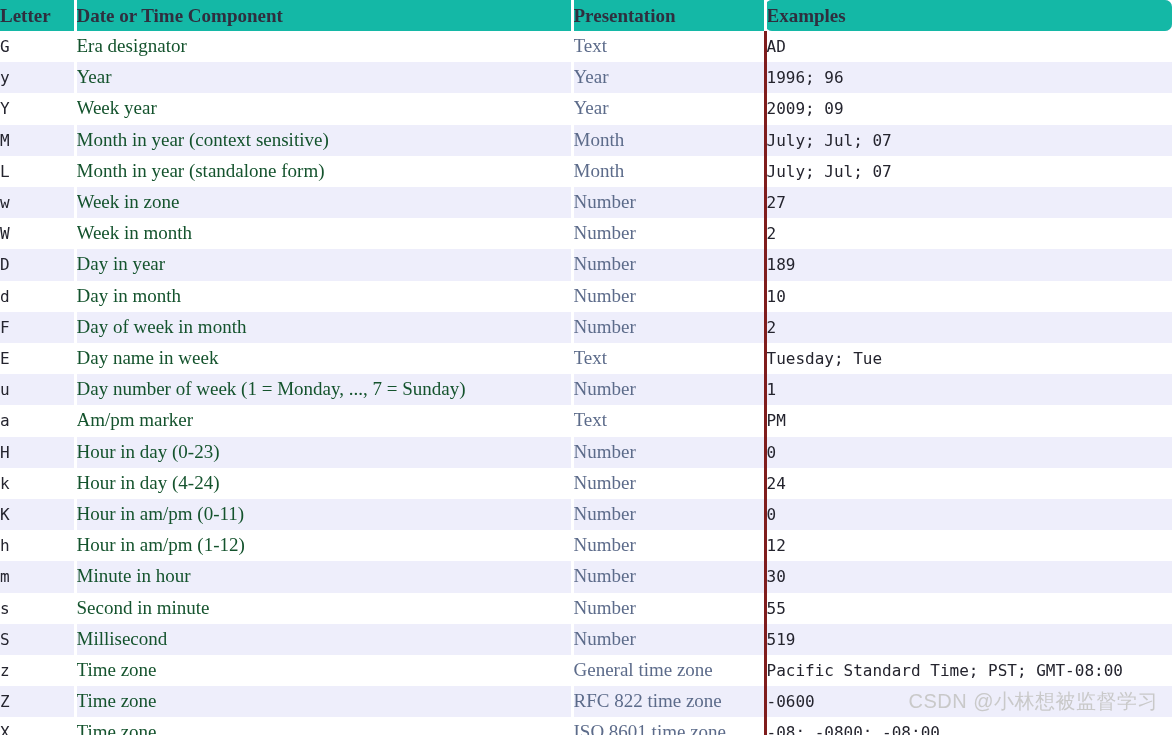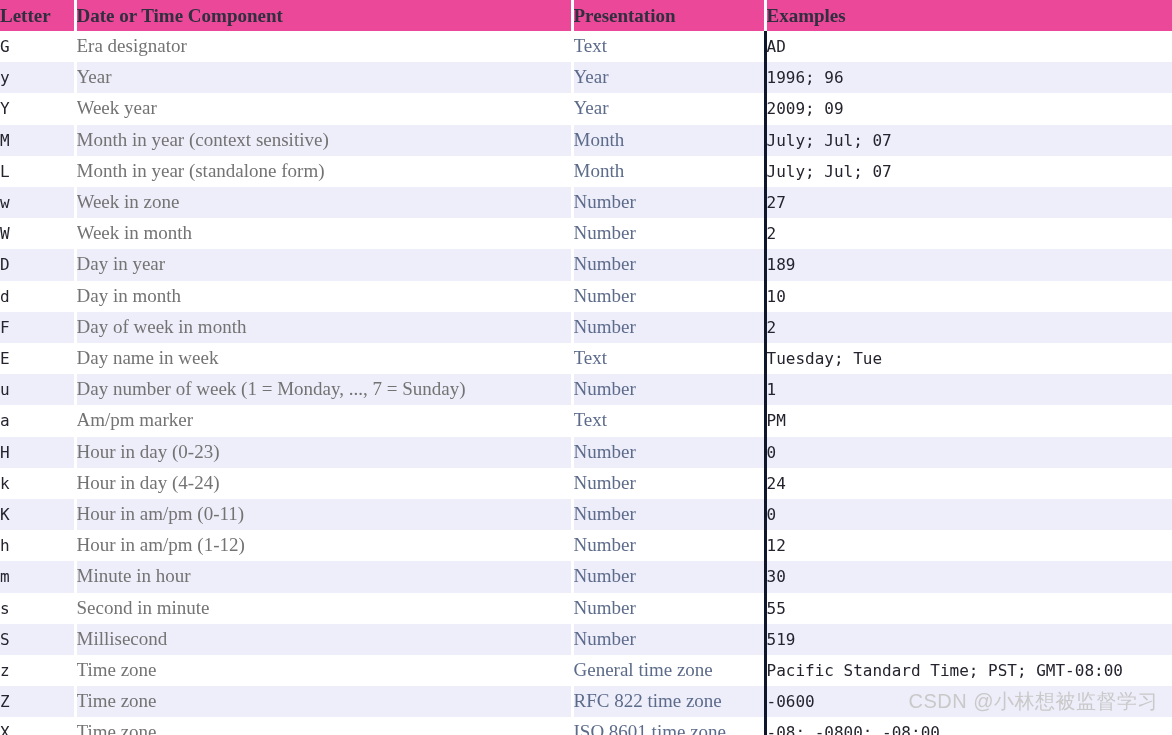--- a/index.html
+++ b/index.html
@@ -40,26 +40,26 @@
     background: #c9c9f2;
   }
   thead th {
     height: 31px;
     line-height: 31px;
     text-align: left;
     font-family: "Liberation Serif", serif;
     font-weight: bold;
     font-size: 19px;
     color: #2f2f3f;
-    background: #ec4899;
+    background: #14b8a6;
   }
   th.th-letter       { padding-left: 3px; }
   th.th-component    { padding-left: 2px; }
   th.th-presentation { padding-left: 3px; }
-  th.th-examples     { padding-left: 3px; }
+  th.th-examples     { padding-left: 3px; border-radius: 7px; }
 
   
   th.th-component,
   th.th-presentation,
   th.th-examples {
     border-left: 3px solid #ffffff;
   }
 
   
   tbody tr {
@@ -76,37 +76,37 @@
 
   td.cell-letter {
     font-family: "DejaVu Sans Mono", monospace;
     font-size: 16px;
     color: #24242e;
     padding-left: 4px;
   }
   td.cell-component {
     font-family: "Liberation Serif", serif;
     font-size: 19px;
-    color: #737373;
+    color: #14532d;
     padding-left: 3px;
     border-left: 3px solid #ffffff;
   }
   td.cell-presentation {
     font-family: "Liberation Serif", serif;
     font-size: 19px;
     color: #5c6b8a;
     padding-left: 4px;
     border-left: 3px solid #ffffff;
   }
   td.cell-examples {
     font-family: "DejaVu Sans Mono", monospace;
     font-size: 16px;
     color: #24242e;
     padding-left: 3px;
-    border-left: 3px solid #0f172a;
+    border-left: 3px solid #7f1d1d;
   }
 
   
   #watermark {
     position: absolute;
     right: 14px;
     bottom: 20px;
     font-family: "Liberation Sans", sans-serif;
     font-size: 20px;
     color: #c9c9c9;

